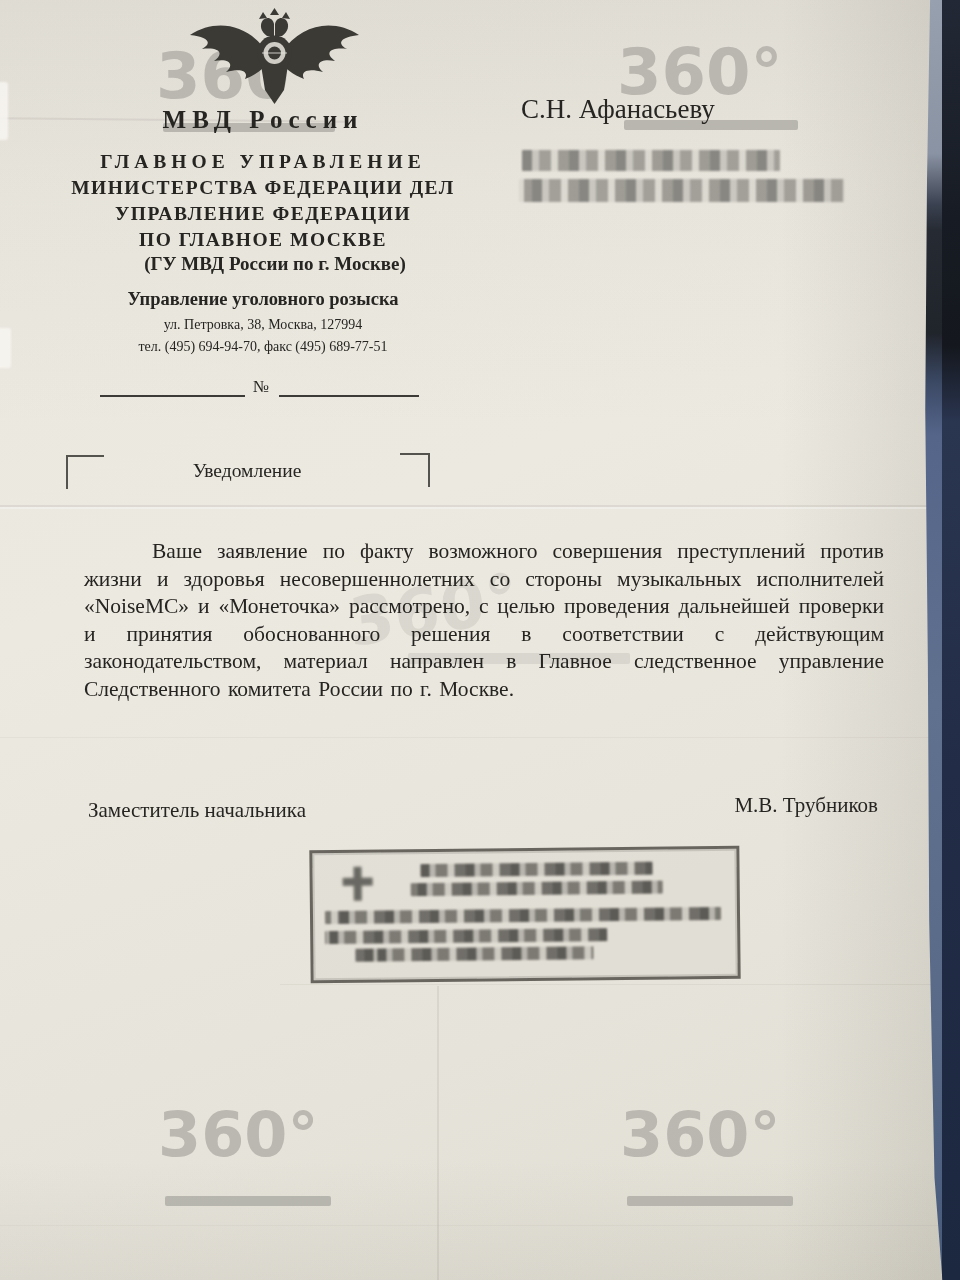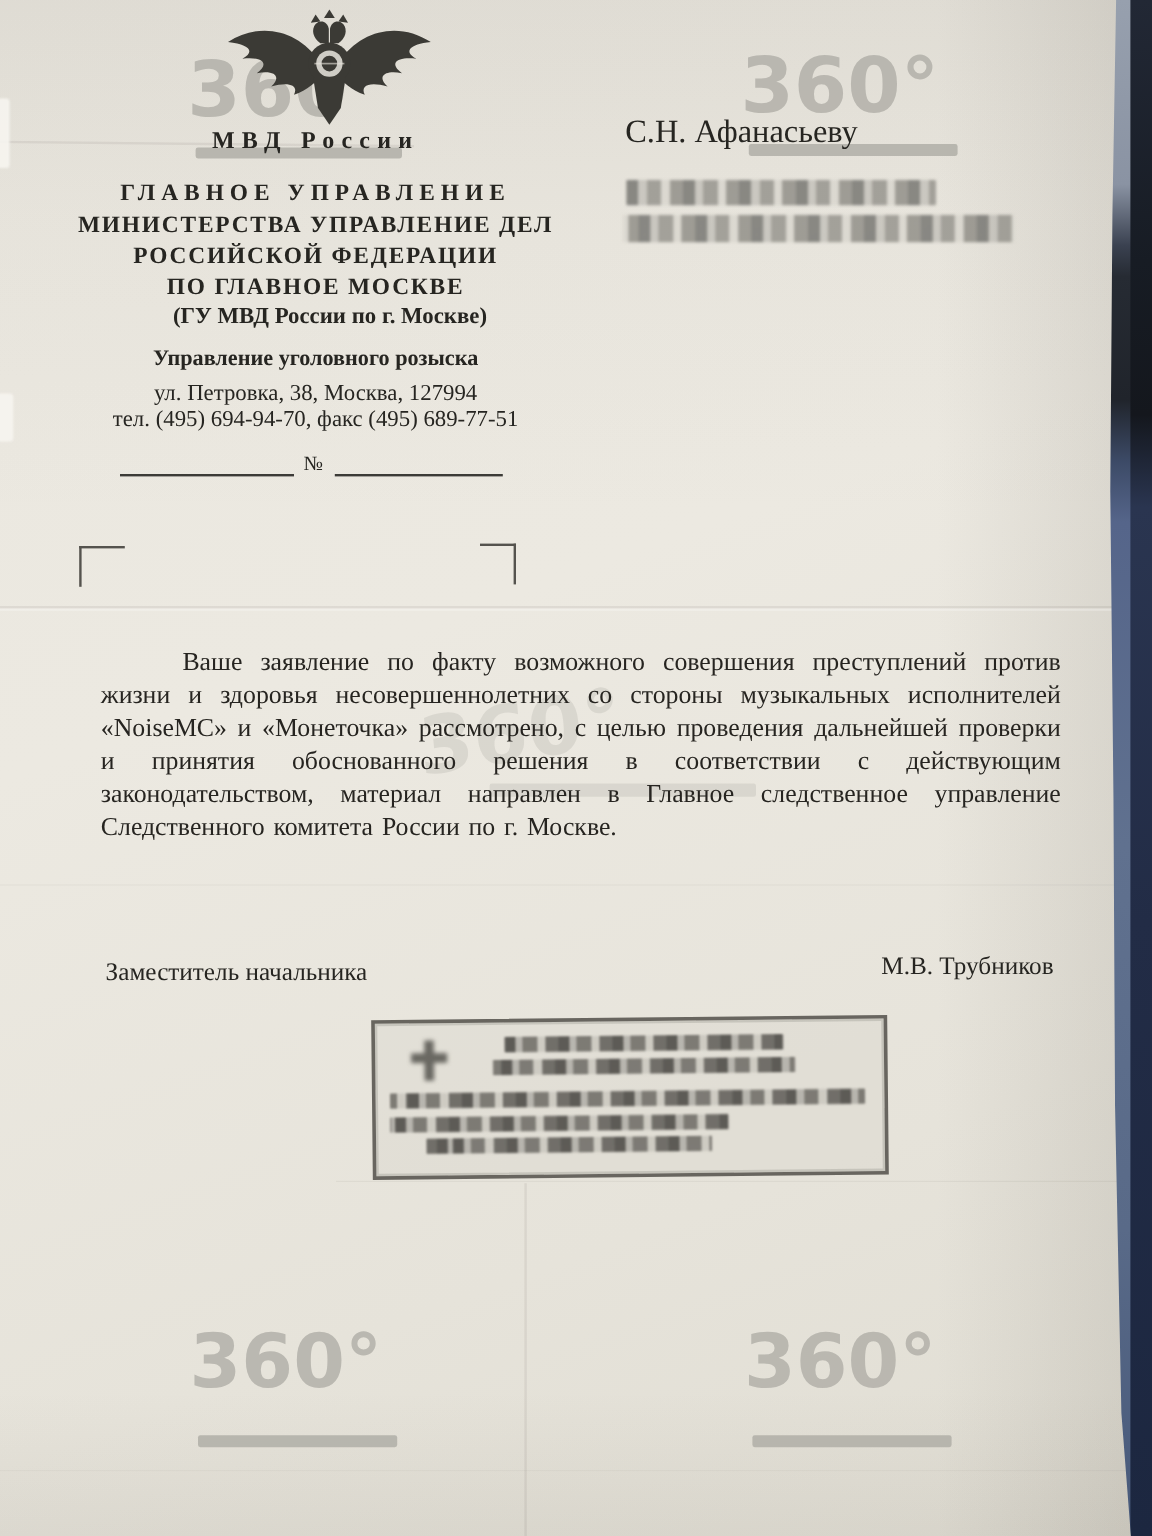--- a/index.html
+++ b/index.html
@@ -4,26 +4,26 @@
 <style>
   html,body{margin:0;padding:0;background:#101218;}
   .page{
     position:relative; width:960px; height:1280px; overflow:hidden;
     background:linear-gradient(160deg,#eae7df 0%, #ece9e1 40%, #e6e3da 75%, #e0ddd3 100%);
     font-family:"Liberation Serif", serif; color:#262521;
   }
   .abs{position:absolute;}
   
   .lh-col{ left:58px; top:0; width:410px; text-align:center; }
-  .org-short{ font-weight:bold; font-size:20px; letter-spacing:6px; }
+  .org-short{ font-weight:bold; font-size:25px; letter-spacing:6px; }
   .org-line{ font-weight:bold; font-size:19.5px; letter-spacing:1.5px; line-height:25.5px; }
   .org-line-1{ letter-spacing:5px;text-align:center; }
   .org-abbrev{ font-weight:bold; font-size:19px; }
   .dept{ font-weight:bold; font-size:18.5px; }
-  .addr{ font-size:19px; }
+  .addr{ font-size:14px; }
   
   .wm-text{
     font-family:"DejaVu Sans", sans-serif; font-weight:bold;
     color:#b3b1aa; opacity:.85; line-height:1;
   }
   .wm-bar{ background:#adaba4; opacity:.8; border-radius:2px; }
   
   .body-par{
     width:800px; font-size:21.5px; line-height:27.6px; text-align:justify;
     text-indent:68px; color:#262420; word-spacing:2px;
@@ -111,42 +111,43 @@
       </g>
       <circle cx="92.5" cy="47" r="11" fill="#e9e6de" opacity=".85"></circle>
       <circle cx="92.5" cy="47" r="6.5" fill="#3b3a35"></circle>
       <path d="M80 47 L105 47" stroke="#e9e6de" stroke-width="1.4" opacity=".6"></path>
     </svg>
   </div>
 
   <div class="abs lh-col" style="top:0;">
     <div class="abs org-short" style="left:0;top:106px;width:410px;">МВД России</div>
     <div class="abs org-line org-line-1" style="left:0;top:149px;width:410px;">ГЛАВНОЕ УПРАВЛЕНИЕ</div>
-    <div class="abs org-line" style="left:-15px;top:175px;width:440px;">МИНИСТЕРСТВА УПРАВЛЕНИЕ ДЕЛ</div>
-    <div class="abs org-line" style="left:0;top:201px;width:410px;">РОССИЙСКОЙ ФЕДЕРАЦИИ</div>
+    <div class="abs org-line" style="left:-15px;top:175px;width:440px;">МИНИСТЕРСТВА ФЕДЕРАЦИИ ДЕЛ</div>
+    <div class="abs org-line" style="left:0;top:201px;width:410px;">УПРАВЛЕНИЕ ФЕДЕРАЦИИ</div>
     <div class="abs org-line" style="left:0;top:227px;width:410px;">ПО ГЛАВНОЕ МОСКВЕ</div>
     <div class="abs org-abbrev" style="left:12px;top:253px;width:410px;">(ГУ МВД России по г. Москве)</div>
     <div class="abs dept" style="left:0;top:289px;width:410px;">Управление уголовного розыска</div>
     <div class="abs addr" style="left:0;top:317px;width:410px;">ул. Петровка, 38, Москва, 127994</div>
     <div class="abs addr" style="left:0;top:339px;width:410px;">тел. (495) 694-94-70, факс (495) 689-77-51</div>
   </div>
 
   <div class="abs" style="left:0;top:370px;width:480px;height:30px;">
     <div class="abs" style="left:100px;top:25px;width:145px;height:1.6px;background:#3c3b37;"></div>
     <div class="abs" style="left:253px;top:7px;font-size:17px;">№</div>
     <div class="abs" style="left:279px;top:25px;width:140px;height:1.6px;background:#3c3b37;"></div>
   </div>
 
   <div class="abs" style="left:521px;top:94px;font-size:27px;">С.Н. Афанасьеву</div>
   <div class="abs px-light" style="left:522px;top:150px;width:258px;height:21px;"></div>
   <div class="abs px-light" style="left:519px;top:179px;width:326px;height:23px;background-position:13px 0;"></div>
 
   <div class="abs corner" style="left:66px;top:455px;width:36px;height:32px;border-top-width:2px;border-left-width:2px;"></div>
   <div class="abs corner" style="left:400px;top:453px;width:28px;height:32px;border-top-width:2px;border-right-width:2px;"></div>
 
+  <div class="abs" style="left:66px;top:460px;width:362px;text-align:center;font-size:19.5px;">Уведомление</div>
 
   <p class="abs body-par" style="left:84px;top:538px;margin:0;">Ваше заявление по факту возможного совершения преступлений против жизни и здоровья несовершеннолетних со стороны музыкальных исполнителей «NoiseMC» и «Монеточка» рассмотрено, с целью проведения дальнейшей проверки и принятия обоснованного решения в соответствии с действующим законодательством, материал направлен в Главное следственное управление Следственного комитета России по г. Москве.</p>
 
   <div class="abs sig" style="left:560px;top:793px;width:318px;text-align:right;">М.В. Трубников</div>
   <div class="abs sig" style="left:88px;top:798px;">Заместитель начальника</div>
 
   <div class="abs stamp" style="left:310px;top:848px;width:424px;height:127px;">
     <div class="abs" style="left:26px;top:14px;filter:blur(1.6px);">
       <svg width="38" height="34" viewBox="0 0 38 34">
         <path d="M15 0 h8 v11 h11 v8 h-11 v15 h-8 v-15 H4 v-8 h11 Z" fill="#55534e" opacity=".85"></path>

